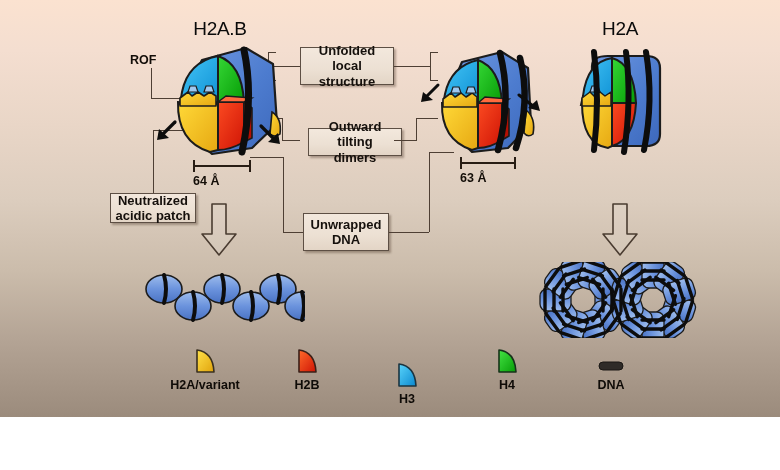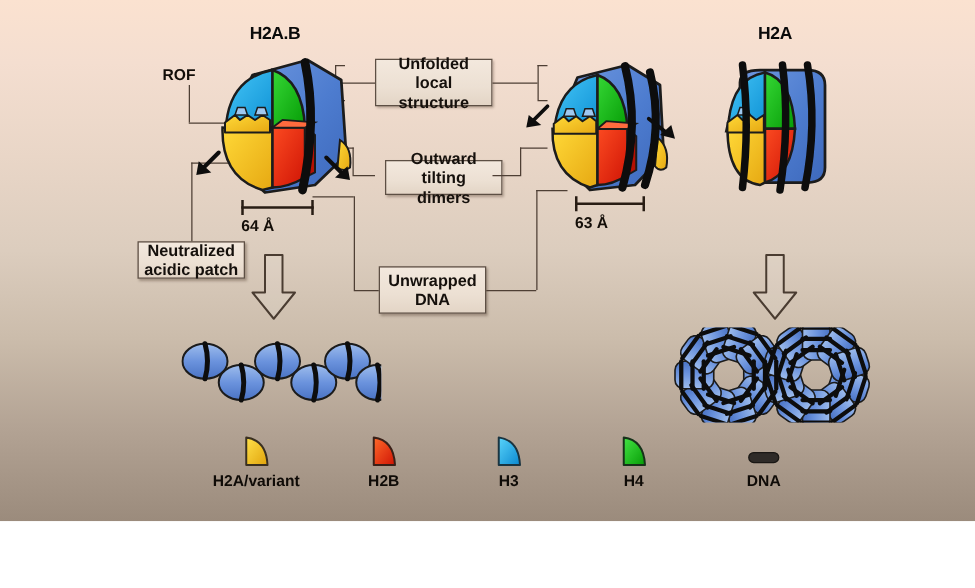--- a/index.html
+++ b/index.html
@@ -33,22 +33,22 @@
   #whitestrip {
     position: absolute;
     left: 0; top: 417px;
     width: 780px; height: 53px;
     background: #ffffff;
   }
 
   
   .col-title {
     position: absolute;
-    font-weight: bold;
-    font-size: 14px;
+    font-weight: normal;
+    font-size: 19px;
     color: #0a0a0a;
     letter-spacing: -0.3px;
     white-space: nowrap;
     text-align: center;
   }
 
   
   .callout {
     position: absolute;
     box-sizing: border-box;
@@ -640,21 +640,21 @@
             <stop offset="0%" stop-color="#ff6a2a"></stop>
                 <stop offset="100%" stop-color="#cf1405"></stop>
               </linearGradient>
             </defs>
           <path d="M4,26 L4,4 Q20,6 21,26 Z" fill="url(#lgr)" stroke="#3a2018" stroke-width="1.6" stroke-linejoin="round"></path>
         </svg>
       </div>
       <div class="legend-text">H2B</div>
     </div>
 
-    <div class="legend-item" style="left:352px; top:0;">
+    <div class="legend-item" style="left:352px; top:14px;">
       <div class="legend-swatch">
         <svg width="24" height="28" viewBox="0 0 24 28">
           <defs>
               <linearGradient id="lgc" x1="0" y1="0" x2="1" y2="1">
             <stop offset="0%" stop-color="#59d4fb"></stop>
                 <stop offset="100%" stop-color="#0b88cf"></stop>
               </linearGradient>
             </defs>
           <path d="M4,26 L4,4 Q20,6 21,26 Z" fill="url(#lgc)" stroke="#1b3440" stroke-width="1.6" stroke-linejoin="round"></path>
         </svg>

